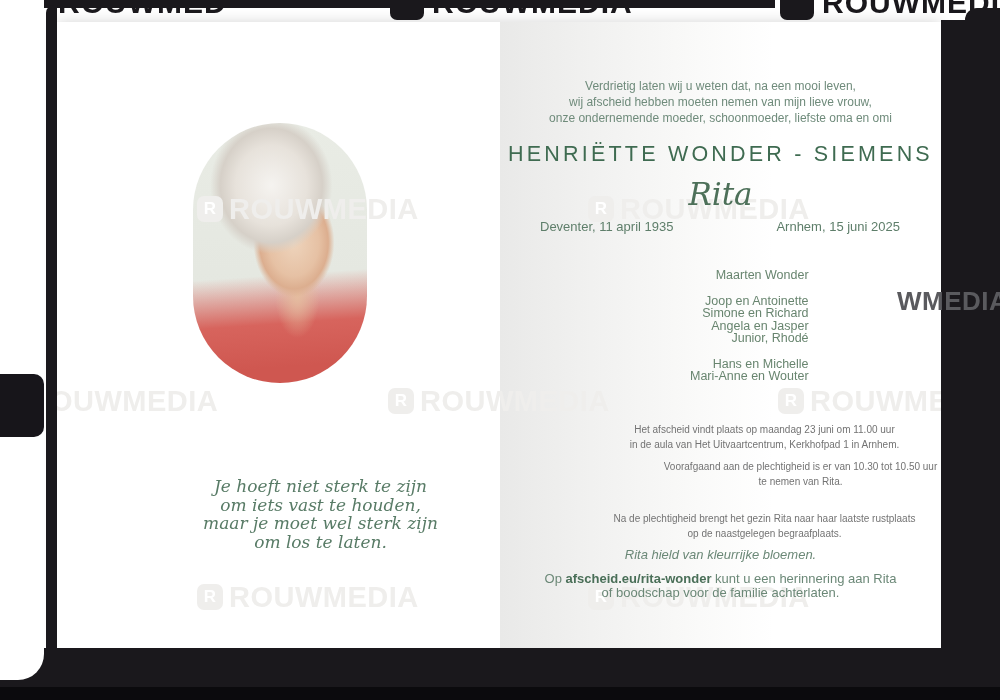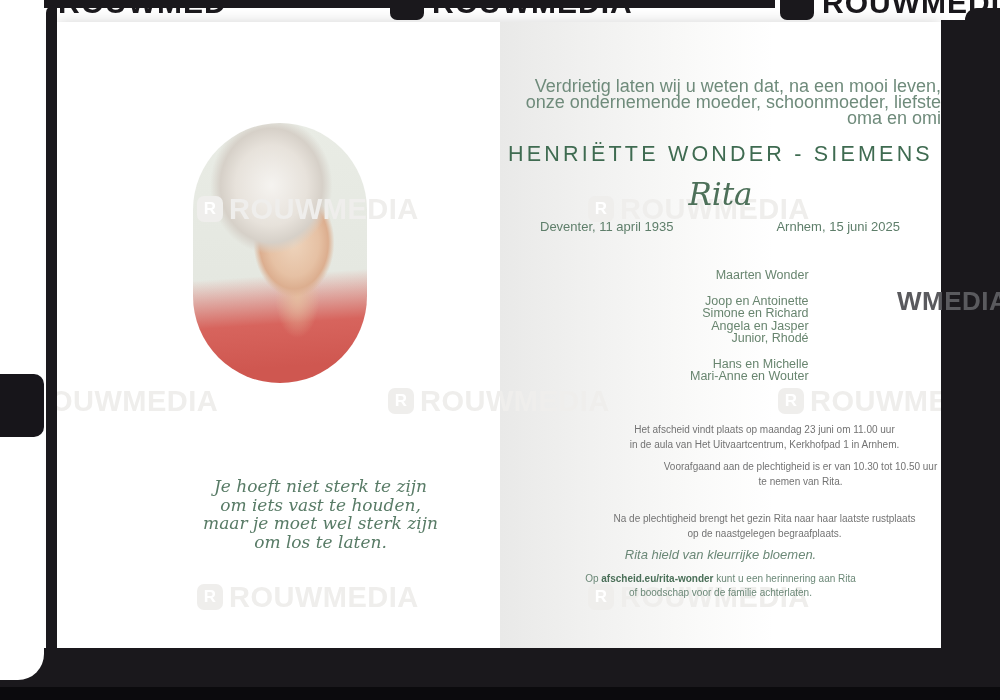--- a/index.html
+++ b/index.html
@@ -28,35 +28,35 @@
   .dark{background:#1a181c;position:absolute;z-index:5;}
   .cut-text{position:absolute;top:0;height:22px;overflow:hidden;z-index:5;}
   .cut-text span{display:block;font-size:30px;font-weight:bold;letter-spacing:1px;
                  color:#1a181c;margin-top:-12px;line-height:30px;}
   .cut-badge{position:absolute;top:0;width:34px;height:20px;background:#1a181c;
              border-radius:0 0 7px 7px;z-index:5;}
   .frag{position:absolute;left:897px;top:286px;font-size:26px;font-weight:bold;
         color:#5a5a5e;letter-spacing:.5px;z-index:6;}
   
   .rp{position:absolute;left:500px;width:441px;text-align:center;z-index:3;}
-  .intro{top:78px;font-size:18px;line-height:16px;color:#6f8b7b;text-align:right;}
+  .intro{top:78px;font-size:12px;line-height:16px;color:#6f8b7b;}
   .name{top:142px;font-size:21.5px;letter-spacing:3.2px;color:#3f6b51;}
   .nick{top:176px;font-size:31px;font-family:"DejaVu Serif",serif;font-style:italic;color:#4d7059;text-align:center;}
   .dates{top:219px;display:flex;justify-content:space-between;padding:0 41px 0 40px;
          box-sizing:border-box;font-size:13px;color:#5e7e6a;}
   .family{position:absolute;left:678px;top:269px;text-align:right;font-size:12.5px;
           line-height:12.5px;color:#68856f;z-index:3;}
   .family .grp{margin-bottom:13px;}
   .ind-1{padding-left:9px;}
   .ind-2{padding-left:19px;}
   .ind-3{padding-left:12px;}
   .body-par{font-size:10px;line-height:15px;color:#737373;padding-left:44px;}
   .p1{top:422px;} .p2{top:459px;margin-left:36px;} .p3{top:511px;}
   .flowers{top:547px;font-size:13px;font-style:italic;color:#6b8877;}
-  .closing{top:572px;font-size:10px;line-height:14px;color:#6b8877;}
+  .closing{top:572px;font-size:13px;line-height:14px;color:#6b8877;}
   .closing b{color:#4a6f58;}
   
   .quote{position:absolute;left:57px;top:477px;width:527px;text-align:center;z-index:3;
          font-family:"DejaVu Serif",serif;font-style:italic;font-size:17px;
          line-height:18.5px;color:#587b66;}
 </style>
 </head>
 <body>
 
 <div id="canvas">
@@ -90,20 +90,21 @@
     <div class="wm-badge">R</div>
     <div class="wm-word">ROUWMEDIA</div>
   </div>
   <div class="wm" style="left:588px;top:584px;">
     <div class="wm-badge">R</div>
     <div class="wm-word">ROUWMEDIA</div>
   </div>
 
   <div class="rp intro">
     <div>Verdrietig laten wij u weten dat, na een mooi leven,</div>
+    <div>wij afscheid hebben moeten nemen van mijn lieve vrouw,</div>
     <div>onze ondernemende moeder, schoonmoeder, liefste oma en omi</div>
   </div>
   <div class="rp name">HENRIËTTE WONDER - SIEMENS</div>
   <div class="rp nick">Rita</div>
   <div class="rp dates">
     <span>Deventer, 11 april 1935</span>
     <span>Arnhem, 15 juni 2025</span>
   </div>
 
   <div class="family">

